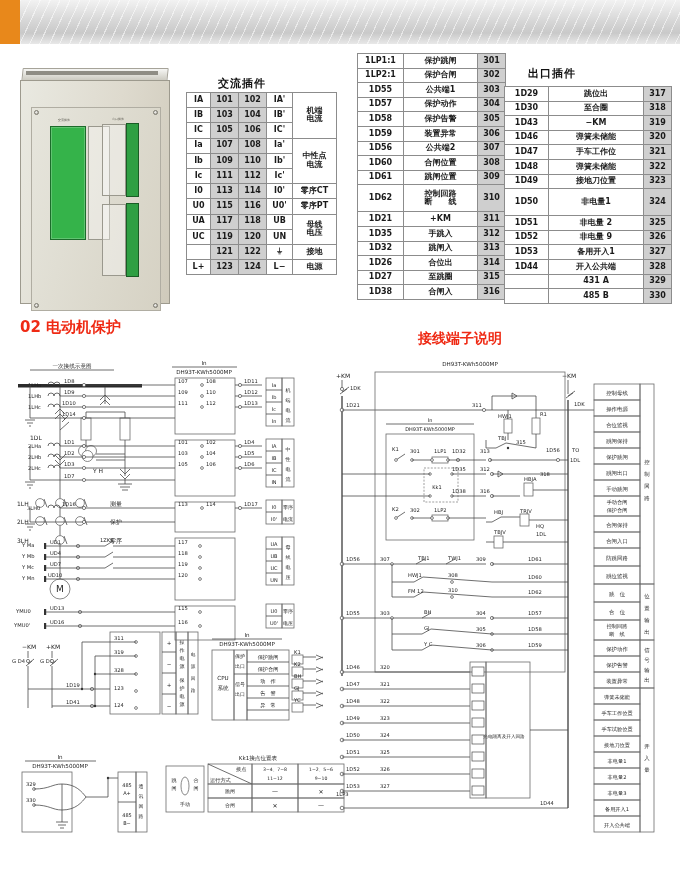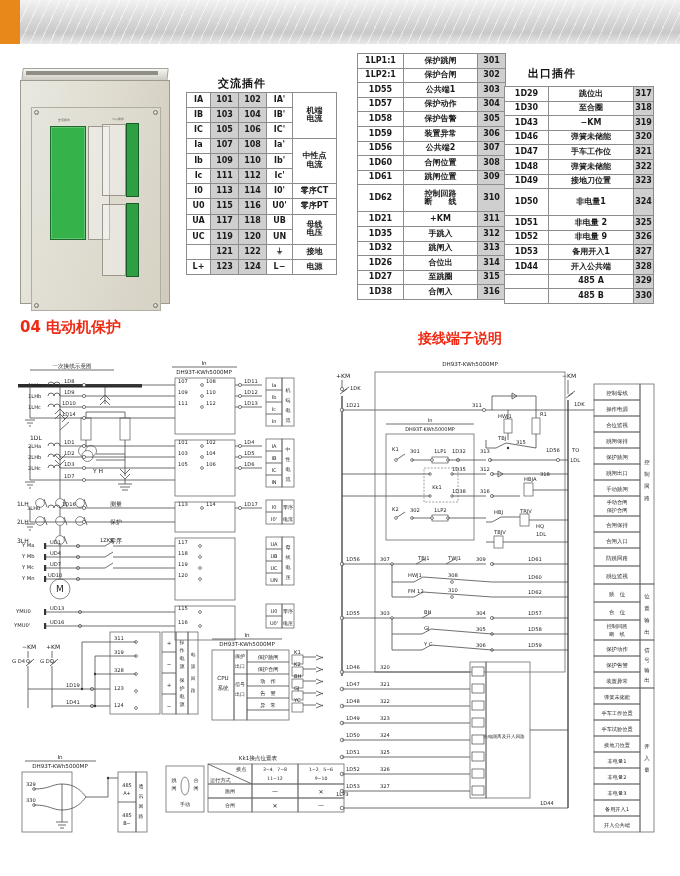--- a/index.html
+++ b/index.html
@@ -96,21 +96,21 @@
   .ac-w1 { width:24px; }  .ac-w2 { width:28px; }
   .ac-w3 { width:28px; }  .ac-w4 { width:26px;margin-left:26px; }
   .ac-w5 { width:44px; }
 
   
   #prot-table { position:absolute; left:357px; top:53px; }
   .p-w1 { width:46px; } .p-w2 { width:74px; } .p-w3 { width:28px; }
 
   
   #out-table { position:absolute; left:504px; top:86px; }
-  .o-w1 { width:44px; } .o-w2 { width:85px; } .o-w3 { width:20px; }
+  .o-w1 { width:44px; } .o-w2 { width:95px; } .o-w3 { width:28px; }
 
   
   .schem { position:absolute; left:0; top:356px; width:680px; height:490px; }
   .sv { position:absolute; left:0; top:0; }
 
   .cap-photo { position:absolute; left:20px; top:318px; font-size:15px; }
   .cap-tables { position:absolute; left:392px; top:330px; font-size:14px;margin-left:26px; }
   .cap-bottom { position:absolute; left:236px; top:894px; font-size:18px; }
 </style>
 </head>
@@ -138,21 +138,21 @@
       <div class="tiny-lbl" style="left:80px; top:10px;">出口插件</div>
       <div class="txt-grid" style="left:70px; top:16px; width:24px; height:72px;"></div>
       <div class="blk-conn" style="left:95px; top:16px; width:11px; height:72px;"></div>
       <div class="grn-strip" style="left:94px; top:15px; width:13px; height:74px;"></div>
       <div class="txt-grid" style="left:70px; top:96px; width:24px; height:72px;"></div>
       <div class="blk-conn" style="left:95px; top:96px; width:11px; height:72px;"></div>
       <div class="grn-strip" style="left:94px; top:95px; width:13px; height:74px;"></div>
     </div>
   </div>
 </div>
-<div class="cap-photo redcap">04 电动机保护</div>
+<div class="cap-photo redcap">02 电动机保护</div>
 
 <div class="abs tbl-title" style="left:218px; top:76px;">交流插件</div>
 <table class="spec" id="ac-table">
     <tbody id="ac-body">
       <tr>
         <td class="plain ac-w1">IA</td>
         <td class="shade ac-w2">101</td>
         <td class="shade ac-w3">102</td>
         <td class="plain ac-w4">IA'</td>
         <td class="plain ac-w5" rowspan="3">
@@ -395,21 +395,21 @@
         <td class="plain o-w2">备用开入1</td>
         <td class="shade o-w3">327</td>
       </tr>
       <tr>
         <td class="plain o-w1">1D44</td>
         <td class="plain o-w2">开入公共端</td>
         <td class="shade o-w3">328</td>
       </tr>
       <tr>
         <td class="plain o-w1"></td>
-        <td class="plain o-w2">485 A</td>
+        <td class="plain o-w2">431 A</td>
         <td class="shade o-w3">329</td>
       </tr>
       <tr>
         <td class="plain o-w1"></td>
         <td class="plain o-w2">485 B</td>
         <td class="shade o-w3">330</td>
       </tr>
     </tbody>
   </table>
 

